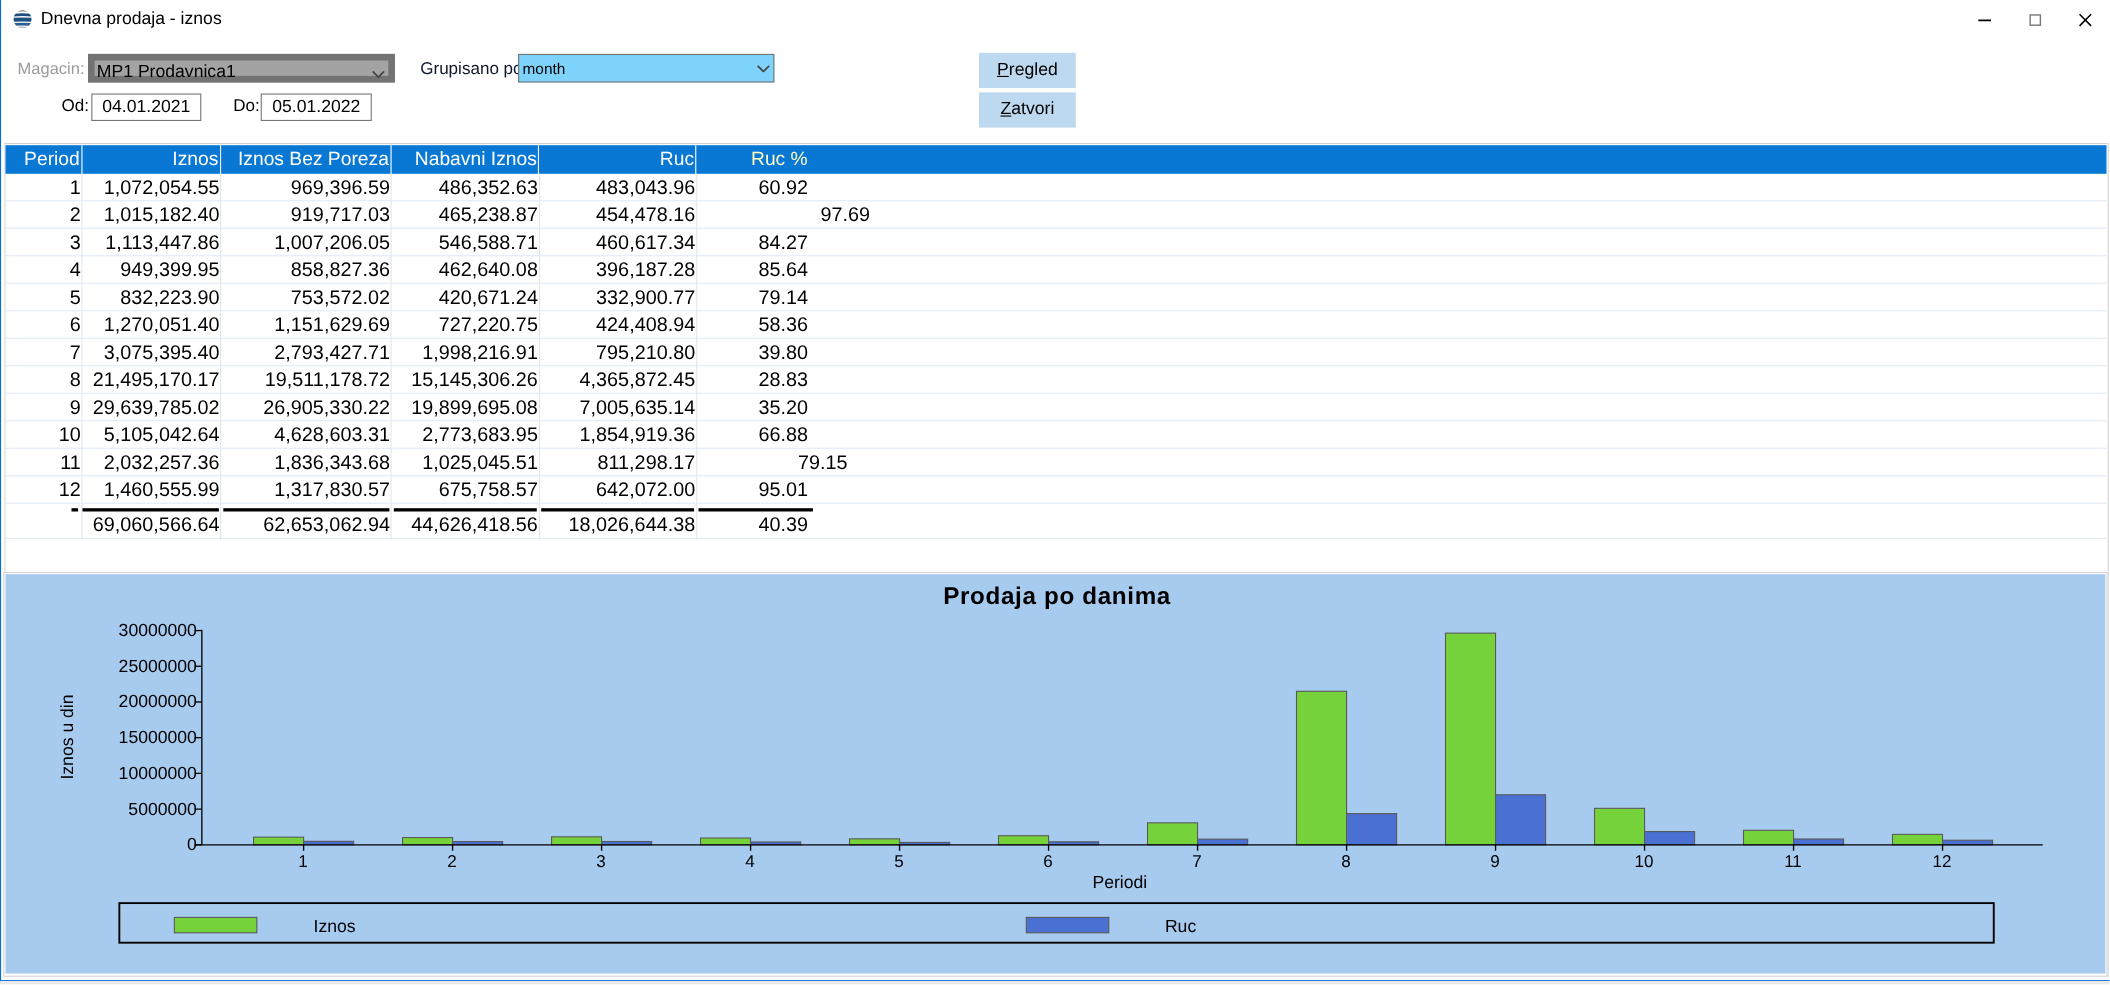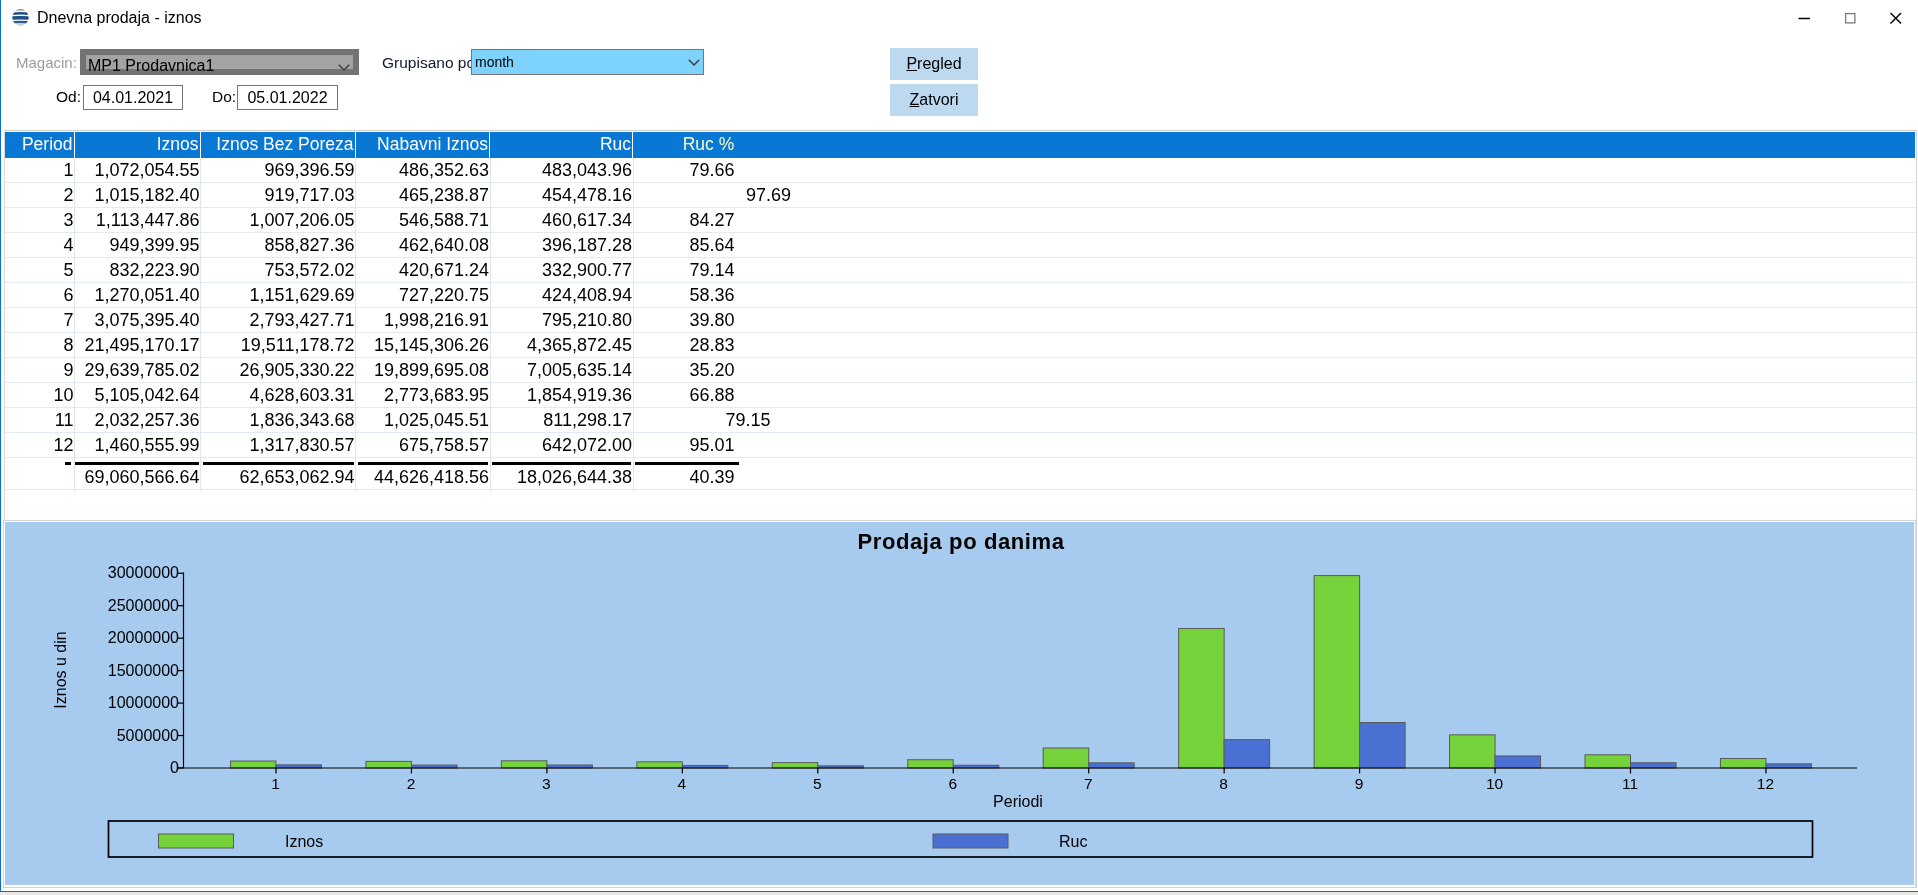--- a/index.html
+++ b/index.html
@@ -75,21 +75,21 @@
   <div class="cell" style="left:628px;width:151px;font-size:17.5px;color:#fef9c3;text-align:center">Ruc %</div>
 </div>
 
 <div id="rows">
     <div class="row" style="top:157.5px">
       <div class="rc" style="left:0;width:69.5px">1</div>
       <div class="rc" style="left:69.5px;width:126px">1,072,054.55</div>
       <div class="rc" style="left:195.5px;width:155px">969,396.59</div>
       <div class="rc" style="left:350.5px;width:134.5px">486,352.63</div>
       <div class="rc" style="left:485px;width:143px">483,043.96</div>
-      <div class="rc" style="left:628px;width:158px;text-align:center;padding-right:0">79.66</div>
+      <div class="rc" style="left:628px;width:158px;text-align:center;padding-right:0">60.92</div>
     </div>
     <div class="row" style="top:182.5px">
       <div class="rc" style="left:0;width:69.5px">2</div>
       <div class="rc" style="left:69.5px;width:126px">1,015,182.40</div>
       <div class="rc" style="left:195.5px;width:155px">919,717.03</div>
       <div class="rc" style="left:350.5px;width:134.5px">465,238.87</div>
       <div class="rc" style="left:485px;width:143px">454,478.16</div>
       <div class="rc" style="left:628px;width:158px;text-align:right;padding-right:0">97.69</div>
     </div>
     <div class="row" style="top:207.5px">

